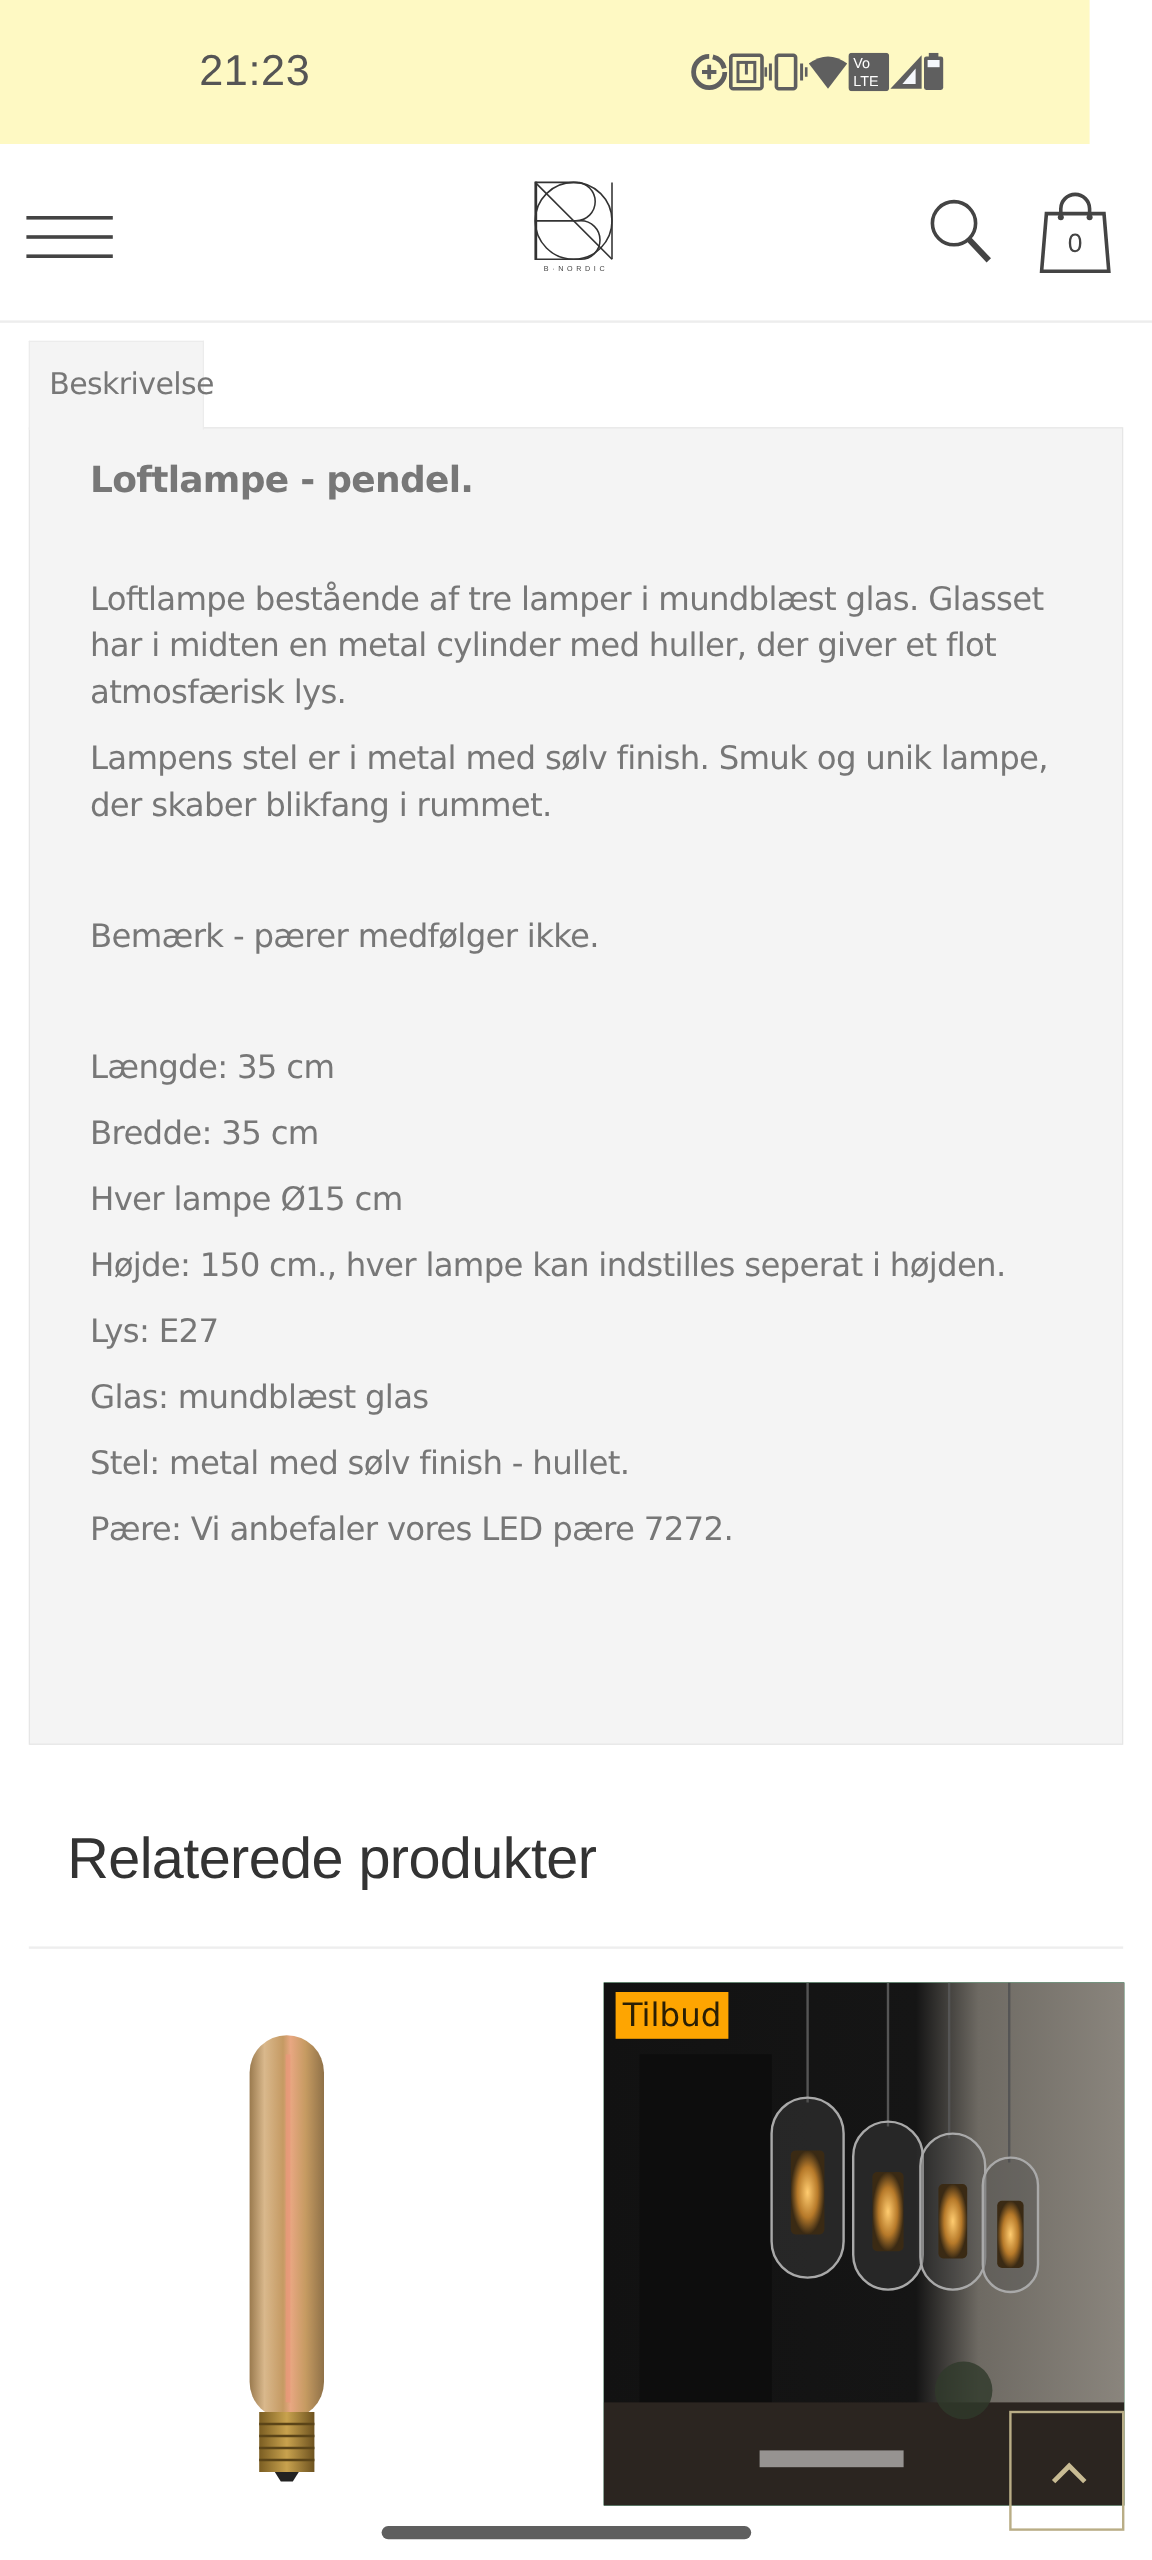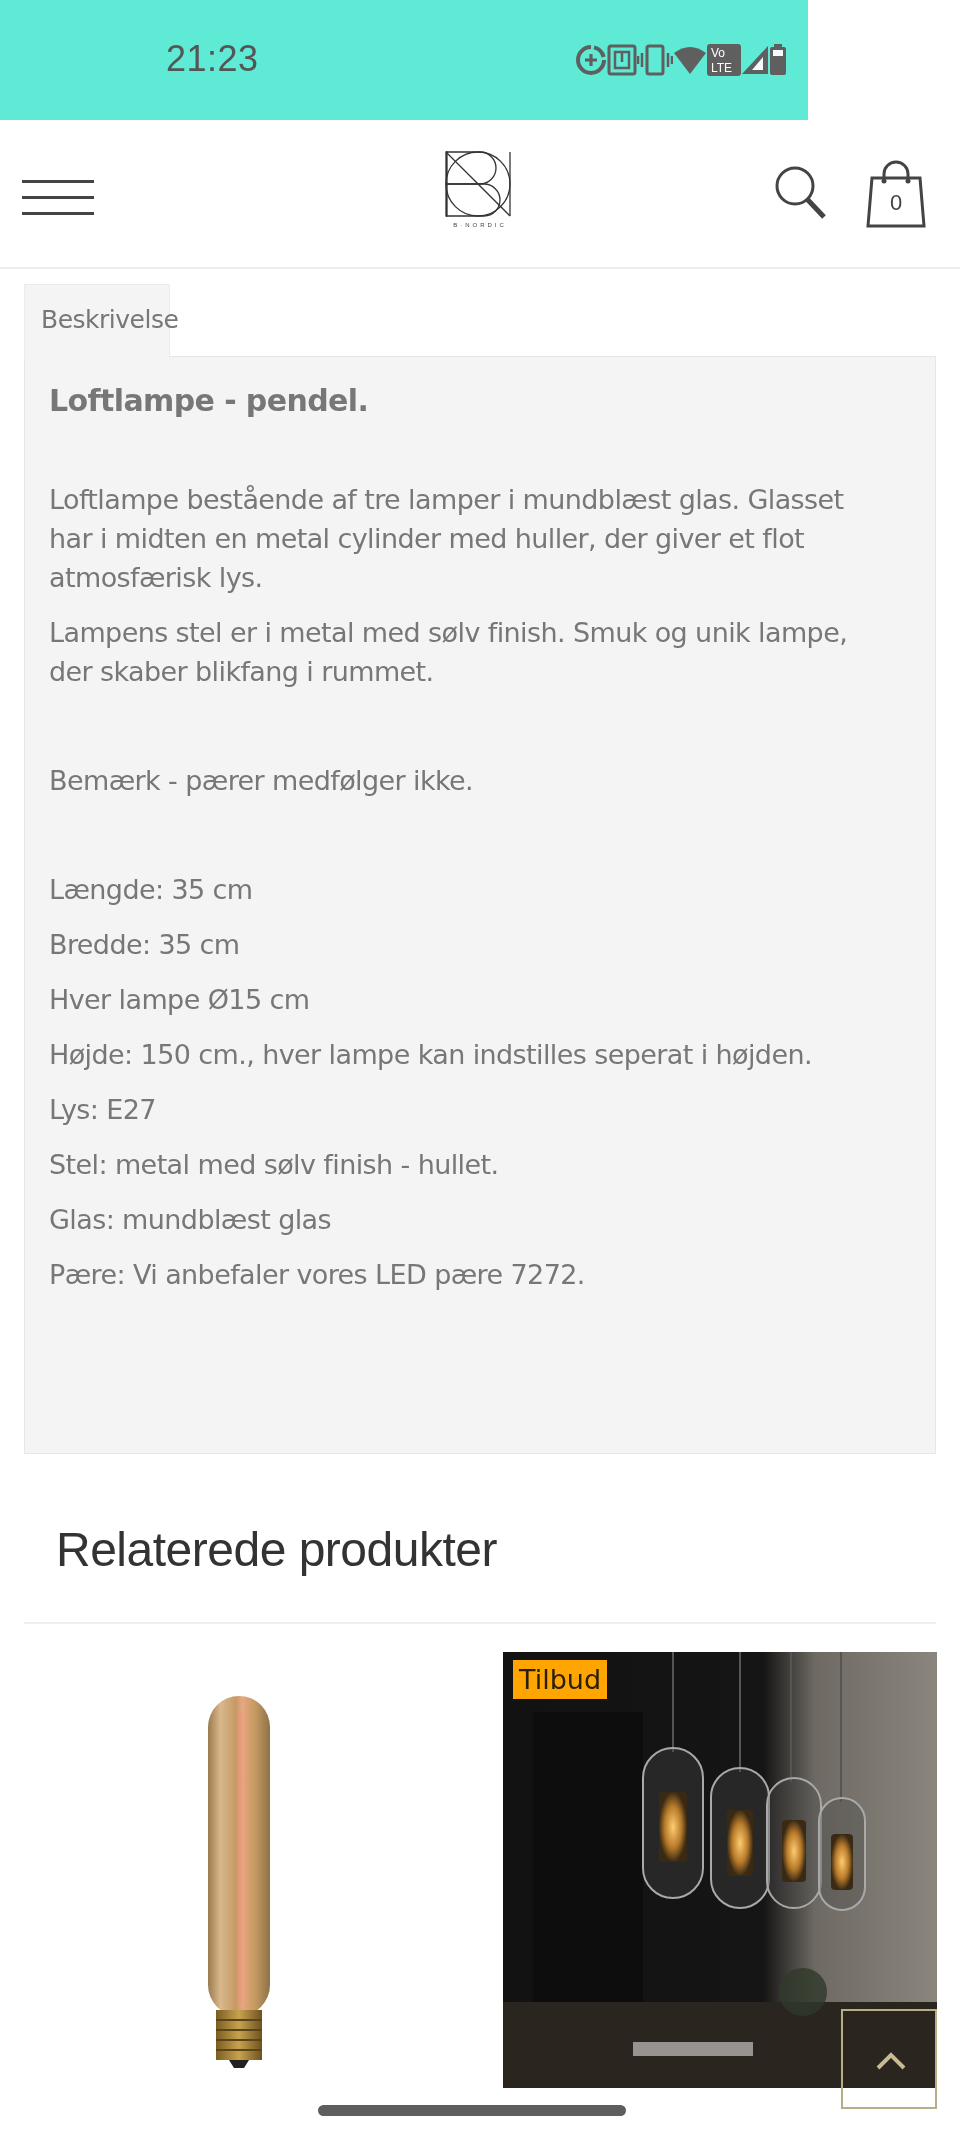--- a/index.html
+++ b/index.html
@@ -1,20 +1,20 @@
 <!DOCTYPE html>
 <html><head>
 <meta charset="utf-8">
 <style>
   * { box-sizing: border-box; margin: 0; padding: 0; }
   html, body { width: 960px; height: 2133px; overflow: hidden; background: #ffffff; }
   body { position: relative; font-family: "DejaVu Sans", sans-serif; color: #777; }
 
   
-  .status-bar { position: absolute; left: 0; top: 0; width: 808px; height: 120px; background: #5eead4; }
+  .status-bar { position: absolute; left: 0; top: 0; width: 908px; height: 120px; background: #fef9c3; }
   .status-time { position: absolute; left: 166px; top: 38px; font-family: "Liberation Sans", sans-serif; font-size: 36px; color: #555; letter-spacing: 0.5px; }
   .status-icons { position: absolute; left: 575px; top: 42px; height: 36px; display: flex; align-items: center; }
   .status-icons svg { display: block; }
 
   
   .site-header { position: absolute; left: 0; top: 120px; width: 960px; height: 149px; background: #fff; border-bottom: 2px solid #ededed; }
   .hamburger { position: absolute; left: 22px; top: 50px; width: 72px; height: 44px; cursor: pointer; }
   .hamburger span { position: absolute; left: 0; width: 72px; height: 3px; background: #444; }
   .hamburger span:nth-child(1) { top: 10px; }
   .hamburger span:nth-child(2) { top: 26px; }
@@ -22,21 +22,21 @@
   .logo { position: absolute; left: 440px; top: 30px; width: 80px; height: 86px; }
   .logo-text { position: absolute; left: 0; top: 72px; width: 80px; text-align: center; font-family: "Liberation Sans", sans-serif; font-size: 6px; letter-spacing: 3px; color: #444; }
   .search-btn { position: absolute; left: 773px; top: 164px; }
   .cart-btn { position: absolute; left: 866px; top: 160px; width: 60px; height: 70px; }
   .cart-count { position: absolute; left: 0; width: 60px; top: 30px; text-align: center; font-family: "Liberation Sans", sans-serif; font-size: 22px; color: #444; }
 
   
   .tab { position: absolute; left: 24px; top: 284px; width: 146px; height: 74px; background: #f4f4f4; border: 1px solid #ececec; border-bottom: none; z-index: 2; }
   .tab-label { position: absolute; left: 16px; top: 20px; font-family: "DejaVu Sans", sans-serif; font-size: 25px; color: #777; letter-spacing: -0.5px; }
   .panel { position: absolute; left: 24px; top: 356px; width: 912px; height: 1098px; background: #f4f4f4; border: 1px solid #e6e6e6; }
-  .panel-content { position: absolute; left: 24px; top: 26px; width: 840px; font-family: "DejaVu Sans", sans-serif; color: #777; }
+  .panel-content { position: absolute; left: 50px; top: 26px; width: 840px; font-family: "DejaVu Sans", sans-serif; color: #777; }
   .panel-title { font-size: 30px; font-weight: bold; letter-spacing: -0.6px; margin-bottom: 62px; }
   .p { font-size: 27px; line-height: 39px; letter-spacing: -0.6px; }
   .gap-sm { height: 16px; }
   .gap-lg { height: 70px; }
   .spec-title { font-size: 27px; font-weight: bold; letter-spacing: -0.6px; line-height: 39px; margin-bottom: 16px; }
   .spec-line { font-size: 27px; line-height: 39px; letter-spacing: -0.6px; margin-bottom: 16px; }
 
   
   .related-title { position: absolute; left: 24px; top: 1522px; font-family: "Liberation Sans", sans-serif; font-size: 48px; color: #333; letter-spacing: -0.5px; margin-left: 32px; }
   .related-divider { position: absolute; left: 24px; top: 1622px; width: 912px; height: 2px; background: #eeeeee; }
@@ -140,22 +140,22 @@
     <div class="gap-sm"></div>
     <div class="p">Lampens stel er i metal med sølv finish. Smuk og unik lampe, der skaber blikfang i rummet.</div>
     <div class="gap-lg"></div>
     <div class="p">Bemærk - pærer medfølger ikke.</div>
     <div class="gap-lg"></div>
     <div class="spec-line">Længde: 35 cm</div>
     <div class="spec-line">Bredde: 35 cm</div>
     <div class="spec-line">Hver lampe Ø15 cm</div>
     <div class="spec-line">Højde: 150 cm., hver lampe kan indstilles seperat i højden.</div>
     <div class="spec-line">Lys: E27</div>
+    <div class="spec-line">Glas: mundblæst glas</div>
     <div class="spec-line">Stel: metal med sølv finish - hullet.</div>
-    <div class="spec-line">Glas: mundblæst glas</div>
     <div class="spec-line">Pære: Vi anbefaler vores LED pære 7272.</div>
   </div>
 </div>
 
 <div class="related-title">Relaterede produkter</div>
 <div class="related-divider"></div>
 
 <div class="product-card card-left">
   <svg width="434" height="436" viewBox="0 0 434 436">
     <defs>

